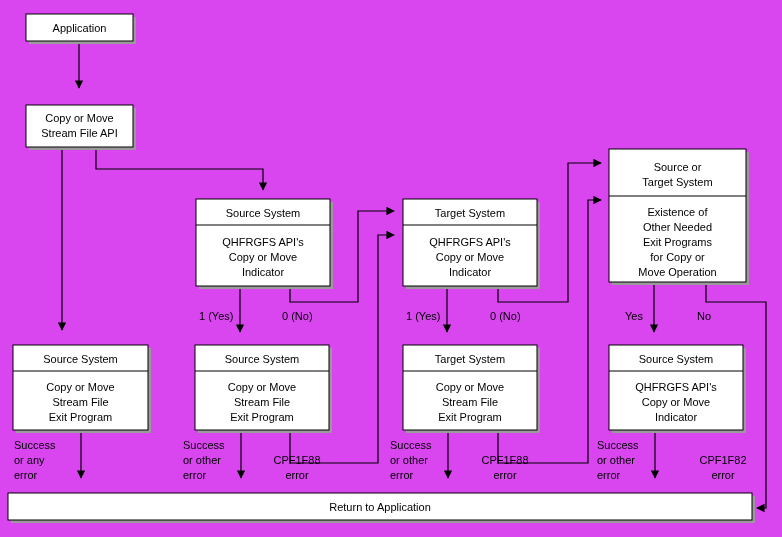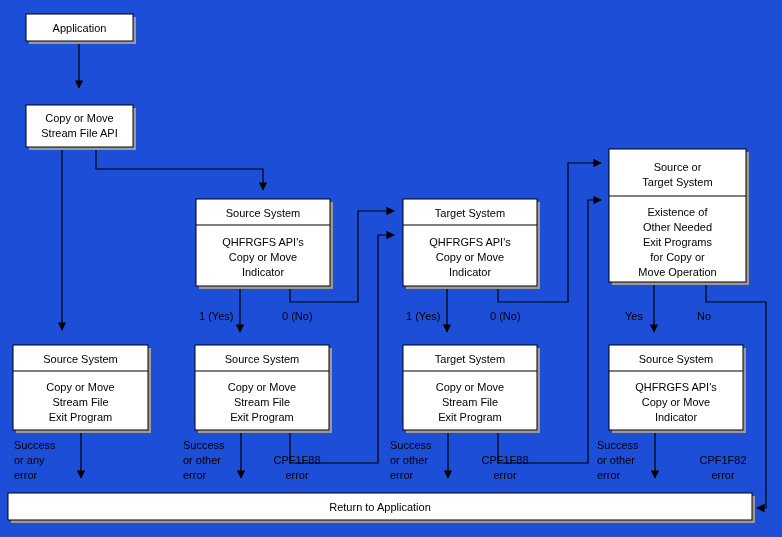--- a/index.html
+++ b/index.html
@@ -7,21 +7,21 @@
     padding: 0;
     background: #ffffff;
   }
   body {
     font-family: "Liberation Sans", sans-serif;
   }
   #diagram-root {
     position: relative;
     width: 782px;
     height: 537px;
-    background: #1d4ed8;
+    background: #d946ef;
     overflow: hidden;
   }
   svg.flow {
     display: block;
     width: 782px;
     height: 537px;
   }
   .box-rect {
     fill: #ffffff;
     stroke: #000000;

